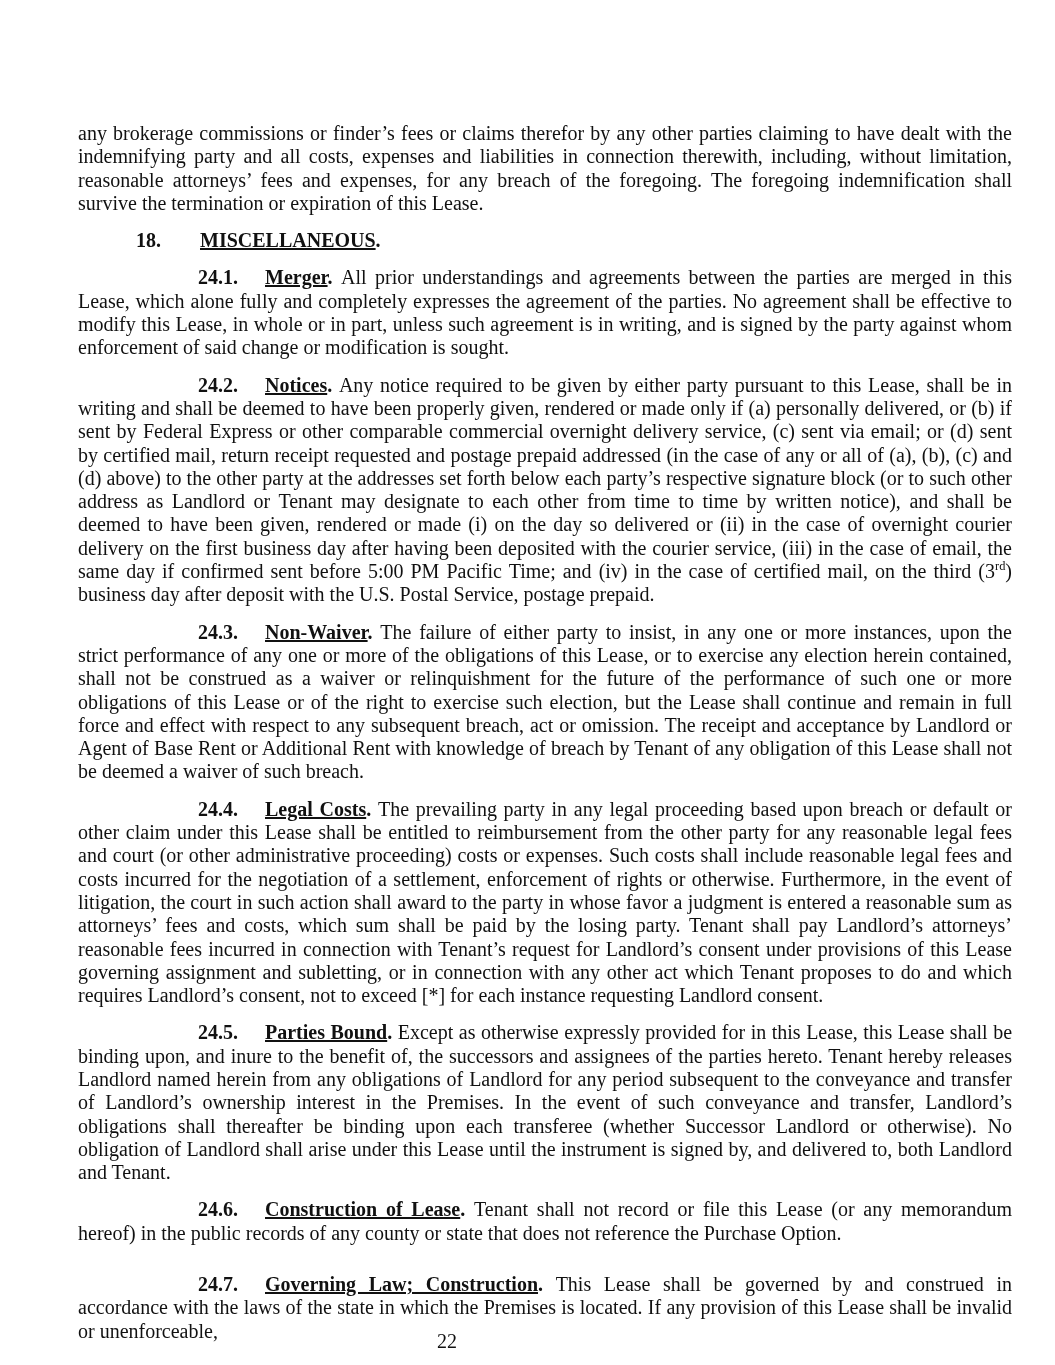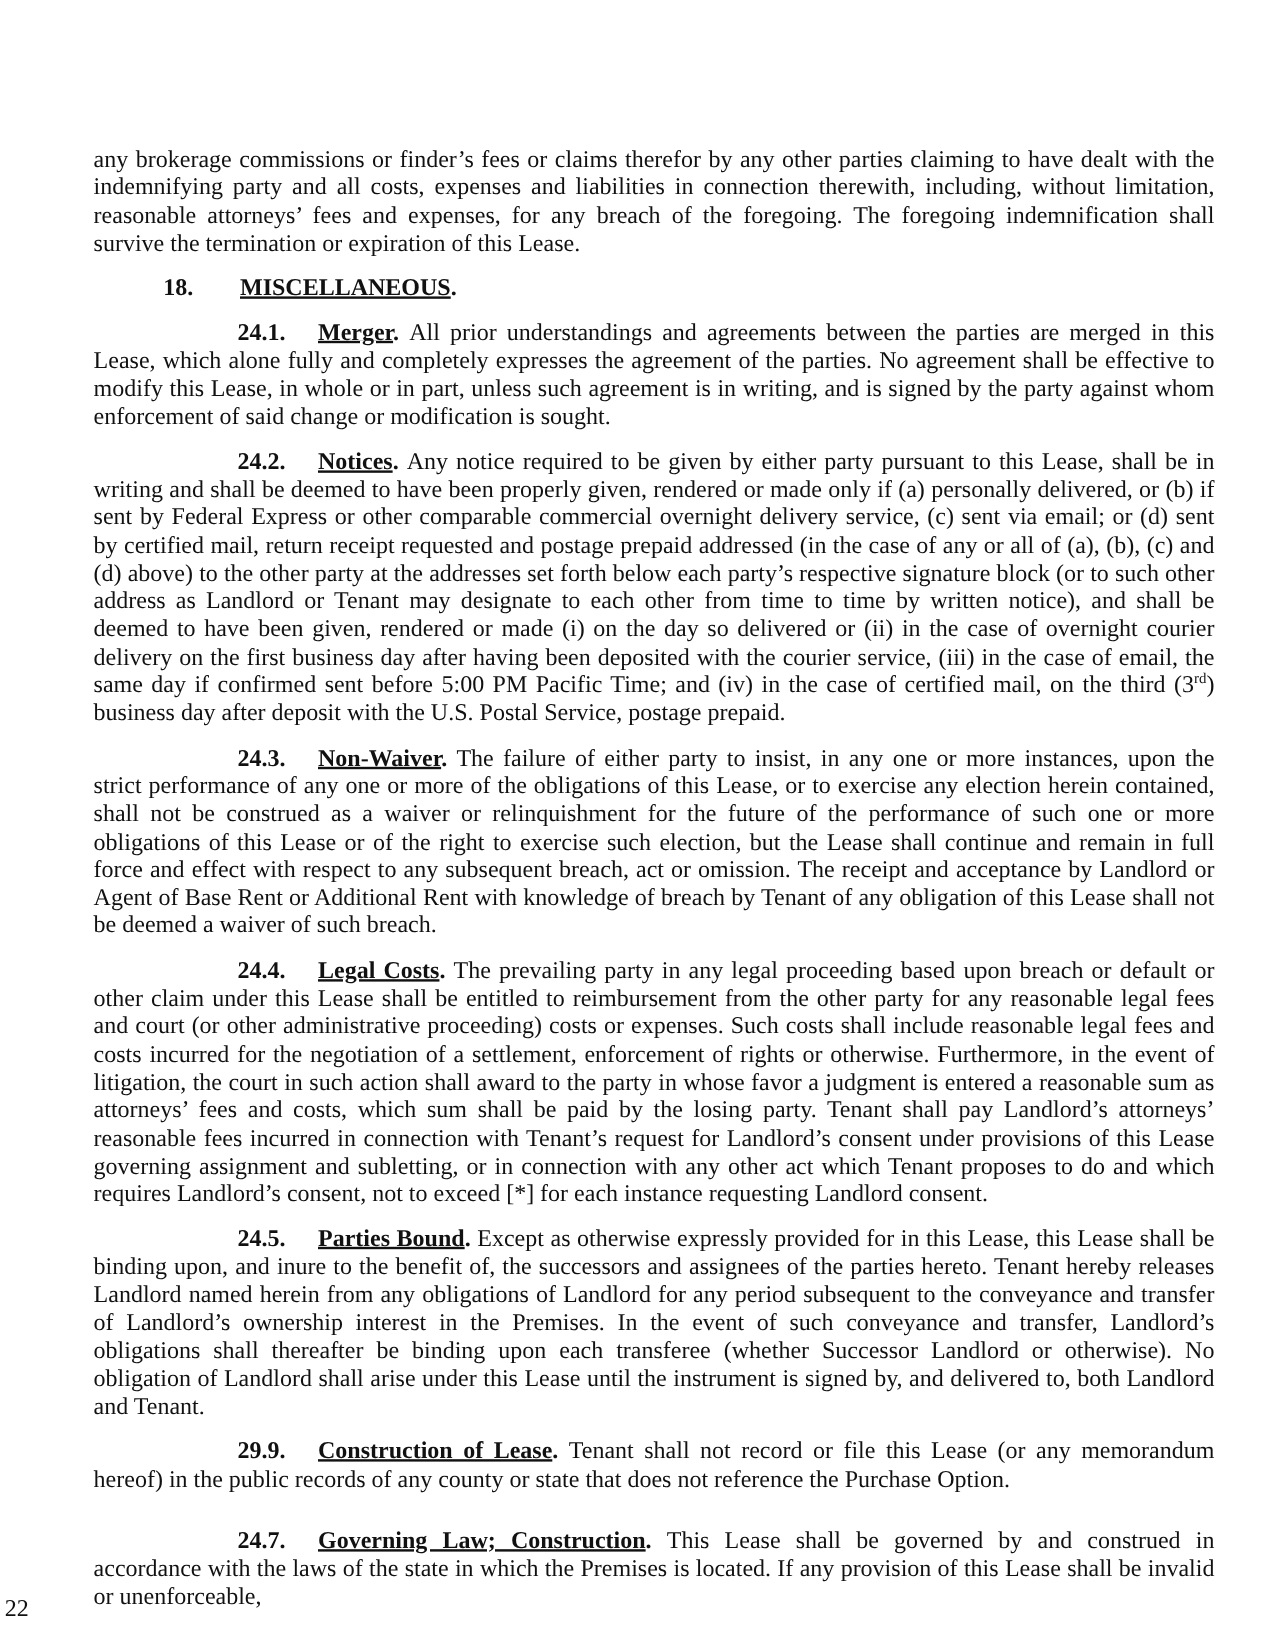--- a/index.html
+++ b/index.html
@@ -46,22 +46,23 @@
   }
   .suffix { font-weight: bold; }
   sup {
     font-size: 0.62em;
     line-height: 0;
     vertical-align: super;
   }
   .page-number {
     position: absolute;
     bottom: 12px;
-    left: 4px;
+    left: 16px;
     width: 862px;
+    text-align: center;
   }
 </style>
 </head>
 <body>
 
 <div class="page-content">
 
   <p class="para"><span>any brokerage commissions or finder’s fees or claims therefor by any other parties claiming to have dealt with the indemnifying party and all costs, expenses and liabilities in connection therewith, including, without limitation, reasonable attorneys’ fees and expenses, for any breach of the foregoing.  The foregoing indemnification shall survive the termination or expiration of this Lease.</span></p>
 
   <p class="para heading"><span class="hnum">18.</span><span class="title">MISCELLANEOUS</span><span class="suffix">.</span></p>
@@ -69,19 +70,19 @@
   <p class="para sub"><span class="num">24.1.</span><span class="title">Merger</span><span class="suffix">.  </span><span>All prior understandings and agreements between the parties are merged in this Lease, which alone fully and completely expresses the agreement of the parties.  No agreement shall be effective to modify this Lease, in whole or in part, unless such agreement is in writing, and is signed by the party against whom enforcement of said change or modification is sought.</span></p>
 
   <p class="para sub"><span class="num">24.2.</span><span class="title">Notices</span><span class="suffix">.  </span><span>Any notice required to be given by either party pursuant to this Lease, shall be in writing and shall be deemed to have been properly given, rendered or made only if (a) personally delivered, or (b) if sent by Federal Express or other comparable commercial overnight delivery service, (c) sent via email; or (d) sent by certified mail, return receipt requested and postage prepaid addressed (in the case of any or all of (a), (b), (c) and (d) above) to the other party at the addresses set forth below each party’s respective signature block (or to such other address as Landlord or Tenant may designate to each other from time to time by written notice), and shall be deemed to have been given, rendered or made (i) on the day so delivered or (ii) in the case of overnight courier delivery on the first business day after having been deposited with the courier service, (iii) in the case of email, the same day if confirmed sent before 5:00 PM Pacific Time; and (iv) in the case of certified mail, on the third (3</span><sup>rd</sup><span>) business day after deposit with the U.S. Postal Service, postage prepaid.</span></p>
 
   <p class="para sub"><span class="num">24.3.</span><span class="title">Non-Waiver</span><span class="suffix">.  </span><span>The failure of either party to insist, in any one or more instances, upon the strict performance of any one or more of the obligations of this Lease, or to exercise any election herein contained, shall not be construed as a waiver or relinquishment for the future of the performance of such one or more obligations of this Lease or of the right to exercise such election, but the Lease shall continue and remain in full force and effect with respect to any subsequent breach, act or omission.  The receipt and acceptance by Landlord or Agent of Base Rent or Additional Rent with knowledge of breach by Tenant of any obligation of this Lease shall not be deemed a waiver of such breach.</span></p>
 
   <p class="para sub"><span class="num">24.4.</span><span class="title">Legal Costs</span><span class="suffix">.  </span><span>The prevailing party in any legal proceeding based upon breach or default or other claim under this Lease shall be entitled to reimbursement from the other party for any reasonable legal fees and court (or other administrative proceeding) costs or expenses.   Such costs shall include reasonable legal fees and costs incurred for the negotiation of a settlement, enforcement of rights or otherwise.  Furthermore, in the event of litigation, the court in such action shall award to the party in whose favor a judgment is entered a reasonable sum as attorneys’ fees and costs, which sum shall be paid by the losing party. Tenant shall pay Landlord’s attorneys’ reasonable fees incurred in connection with Tenant’s request for Landlord’s consent under provisions of this Lease governing assignment and subletting, or in connection with any other act which Tenant proposes to do and which requires Landlord’s consent, not to exceed [*] for each instance requesting Landlord consent.</span></p>
 
   <p class="para sub"><span class="num">24.5.</span><span class="title">Parties Bound</span><span class="suffix">.  </span><span>Except as otherwise expressly provided for in this Lease, this Lease shall be binding upon, and inure to the benefit of, the successors and assignees of the parties hereto.  Tenant hereby releases Landlord named herein from any obligations of Landlord for any period subsequent to the conveyance and transfer of Landlord’s ownership interest in the Premises.  In the event of such conveyance and transfer, Landlord’s obligations shall thereafter be binding upon each transferee (whether Successor Landlord or otherwise).  No obligation of Landlord shall arise under this Lease until the instrument is signed by, and delivered to, both Landlord and Tenant.</span></p>
 
-  <p class="para sub"><span class="num">29.9.</span><span class="title">Construction of Lease</span><span class="suffix">.  </span><span>Tenant shall not record or file this Lease (or any memorandum hereof) in the public records of any county or state that does not reference the Purchase Option.</span></p>
+  <p class="para sub"><span class="num">24.6.</span><span class="title">Construction of Lease</span><span class="suffix">.  </span><span>Tenant shall not record or file this Lease (or any memorandum hereof) in the public records of any county or state that does not reference the Purchase Option.</span></p>
 
   <p class="para sub"><span class="num">24.7.</span><span class="title">Governing Law; Construction</span><span class="suffix">.  </span><span>This Lease shall be governed by and construed in accordance with the laws of the state in which the Premises is located.  If any provision of this Lease shall be invalid or unenforceable,</span></p>
 
 </div>
 
 <div class="page-number">22</div>
 
 </body></html>

